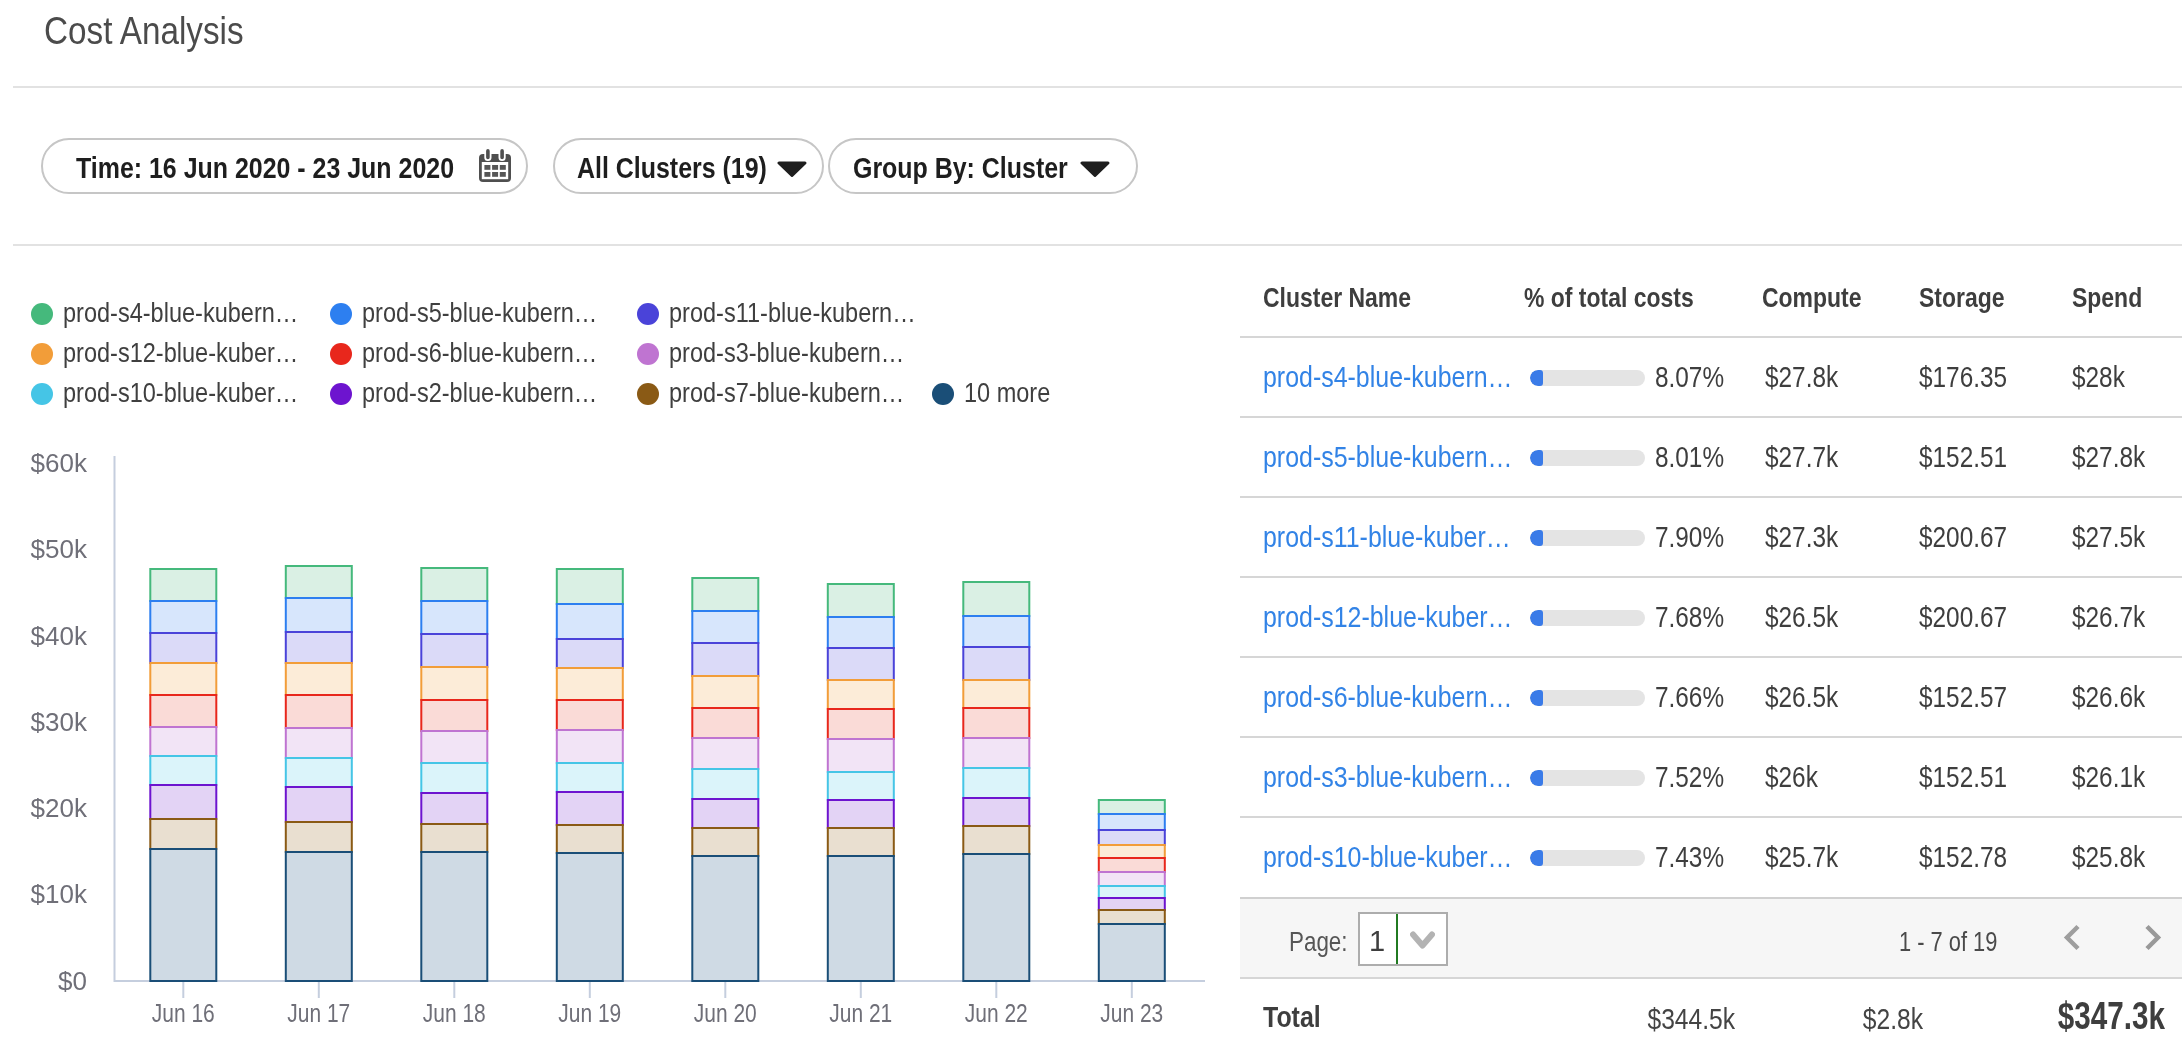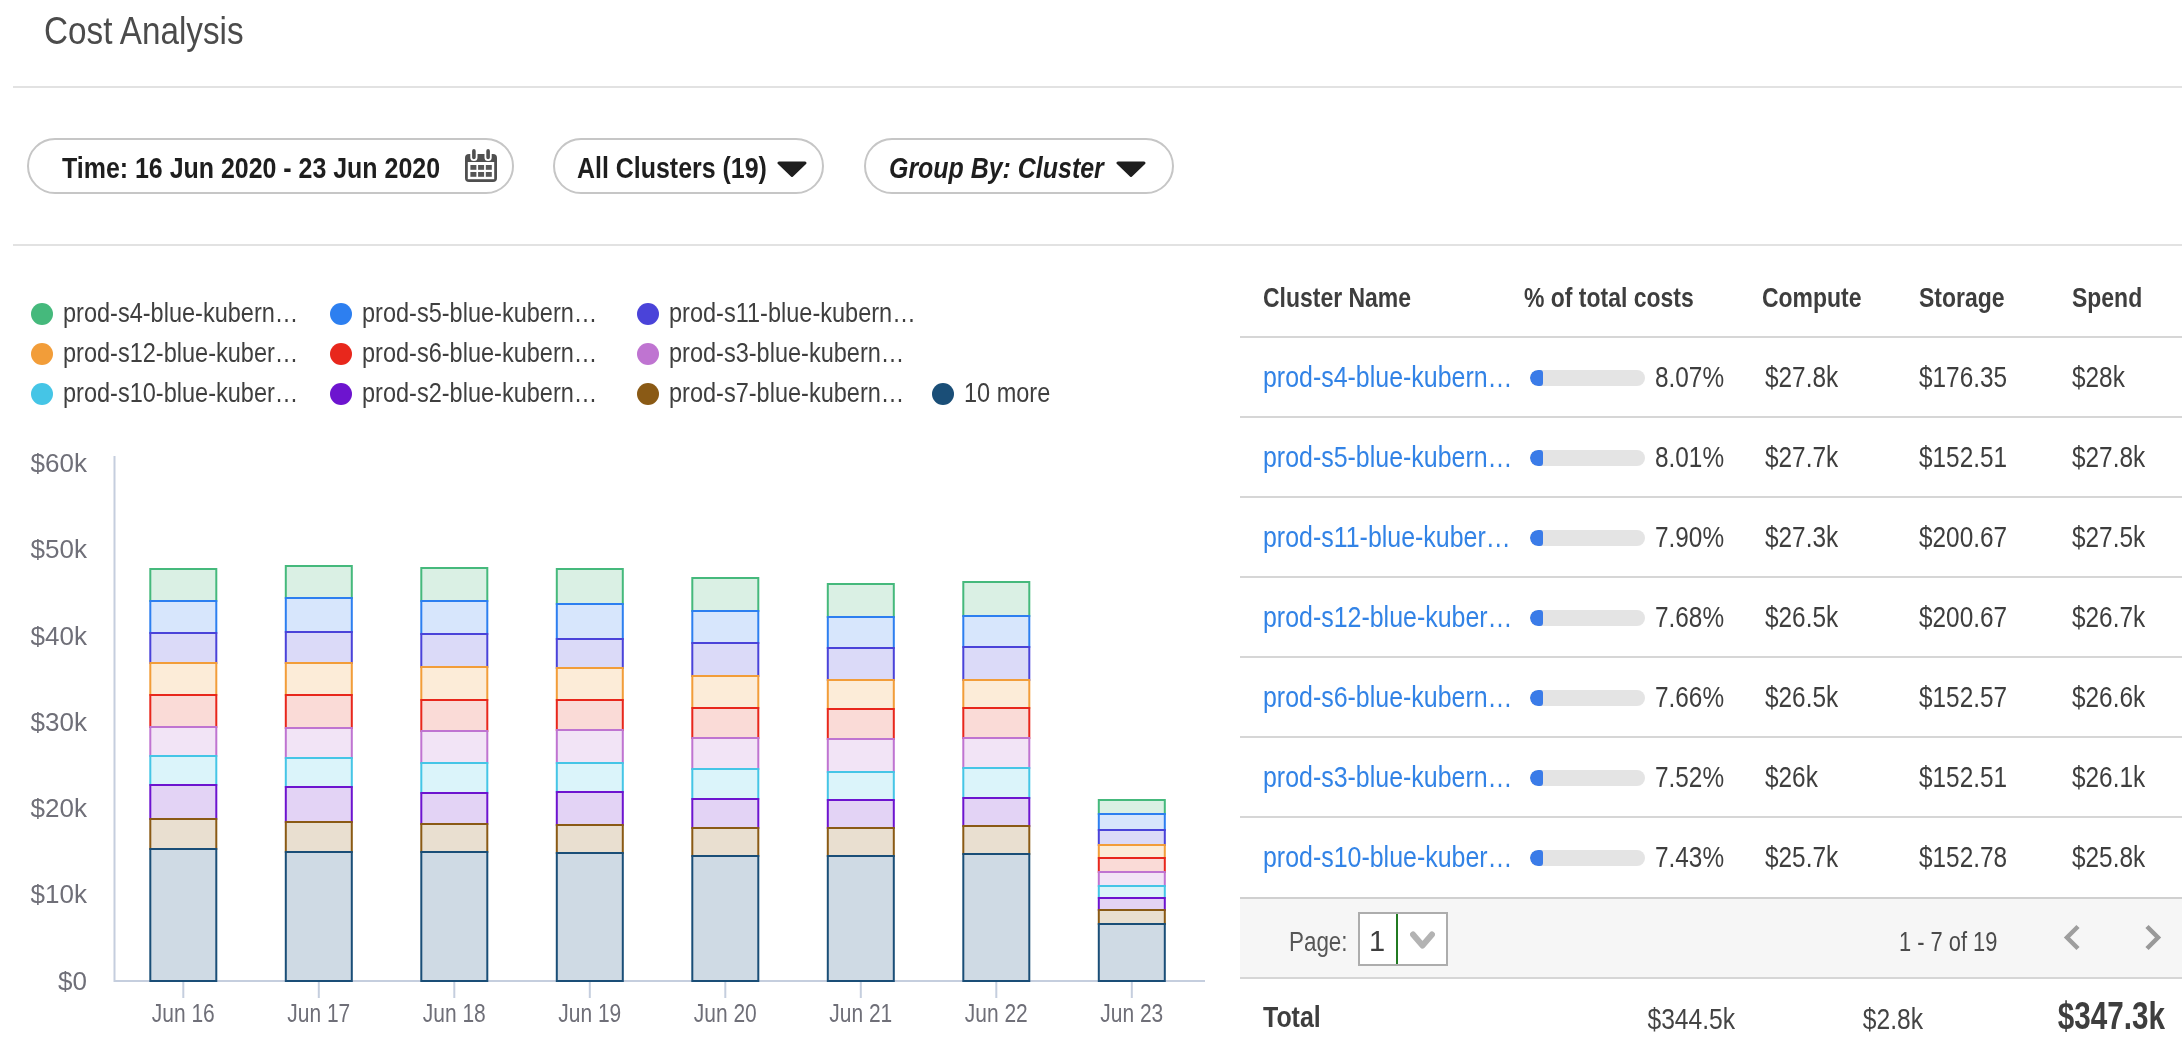--- a/index.html
+++ b/index.html
@@ -22,42 +22,42 @@
 .pgtxt { position:absolute; font-size:28px; color:#565656; white-space:nowrap; transform:scaleX(0.8); transform-origin:left; }
 #pgbox { position:absolute; left:1358px; top:912px; width:90px; height:54px; background:#fff; border:2px solid #adadad; }
 .totval { position:absolute; font-size:30px; color:#444; text-align:right; transform:scaleX(0.82); transform-origin:right; }
 </style>
 </head>
 <body>
 <div id="title">Cost Analysis</div>
 <div class="hr" style="top:86px"></div>
 <div class="hr" style="top:244px"></div>
 
-<div class="pill" style="left:27px; width:487px;">
+<div class="pill" style="left:41px; width:487px;">
   <span class="ptxt" style="left:33px;">Time: 16 Jun 2020 - 23 Jun 2020</span>
   <svg width="36" height="38" viewBox="0 0 36 38" style="position:absolute;left:434px;top:7px;">
     <rect x="2" y="7" width="32" height="28" rx="4" fill="#4f4f4f"></rect>
     <rect x="4.8" y="15" width="26.4" height="17.2" fill="#ffffff"></rect>
     <rect x="7.4" y="18" width="6" height="4.8" fill="#565656"></rect>
     <rect x="15.1" y="18" width="6" height="4.8" fill="#565656"></rect>
     <rect x="22.8" y="18" width="6" height="4.8" fill="#565656"></rect>
     <rect x="7.4" y="25" width="6" height="4.8" fill="#565656"></rect>
     <rect x="15.1" y="25" width="6" height="4.8" fill="#565656"></rect>
     <rect x="22.8" y="25" width="6" height="4.8" fill="#565656"></rect>
     <rect x="8.2" y="1.2" width="5.4" height="12" rx="2.7" fill="#4f4f4f" stroke="#ffffff" stroke-width="1.8"></rect>
     <rect x="22.4" y="1.2" width="5.4" height="12" rx="2.7" fill="#4f4f4f" stroke="#ffffff" stroke-width="1.8"></rect>
   </svg>
 </div>
 <div class="pill" style="left:553px; width:271px;">
   <span class="ptxt" style="left:22px;">All Clusters (19)</span>
   <svg width="32" height="17" viewBox="0 0 32 17" style="position:absolute;left:221px;top:20px;">
       <path d="M3 3 L29 3 L16 15.5 Z" fill="#1e1e1e" stroke="#1e1e1e" stroke-width="3" stroke-linejoin="round"></path>
     </svg>
 </div>
-<div class="pill" style="left:864px; width:310px;font-style:italic;">
+<div class="pill" style="left:828px; width:310px;">
   <span class="ptxt" style="left:23px;">Group By: Cluster</span>
   <svg width="32" height="17" viewBox="0 0 32 17" style="position:absolute;left:249px;top:20px;">
       <path d="M3 3 L29 3 L16 15.5 Z" fill="#1e1e1e" stroke="#1e1e1e" stroke-width="3" stroke-linejoin="round"></path>
     </svg>
 </div>
 
 <div class="dot" style="left:31px;top:303px;background:#45b97c"></div>
 <div class="legtxt" style="left:63px;top:297px">prod-s4-blue-kubern…</div>
 <div class="dot" style="left:330px;top:303px;background:#2d7ff0"></div>
 <div class="legtxt" style="left:362px;top:297px">prod-s5-blue-kubern…</div>

